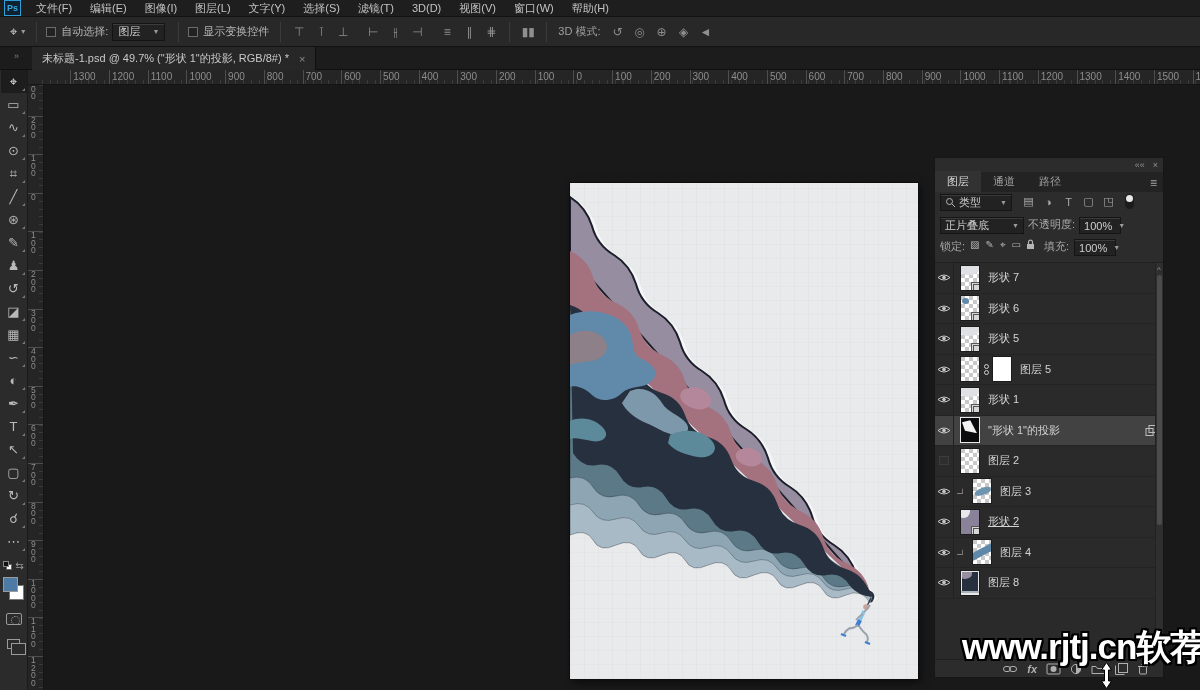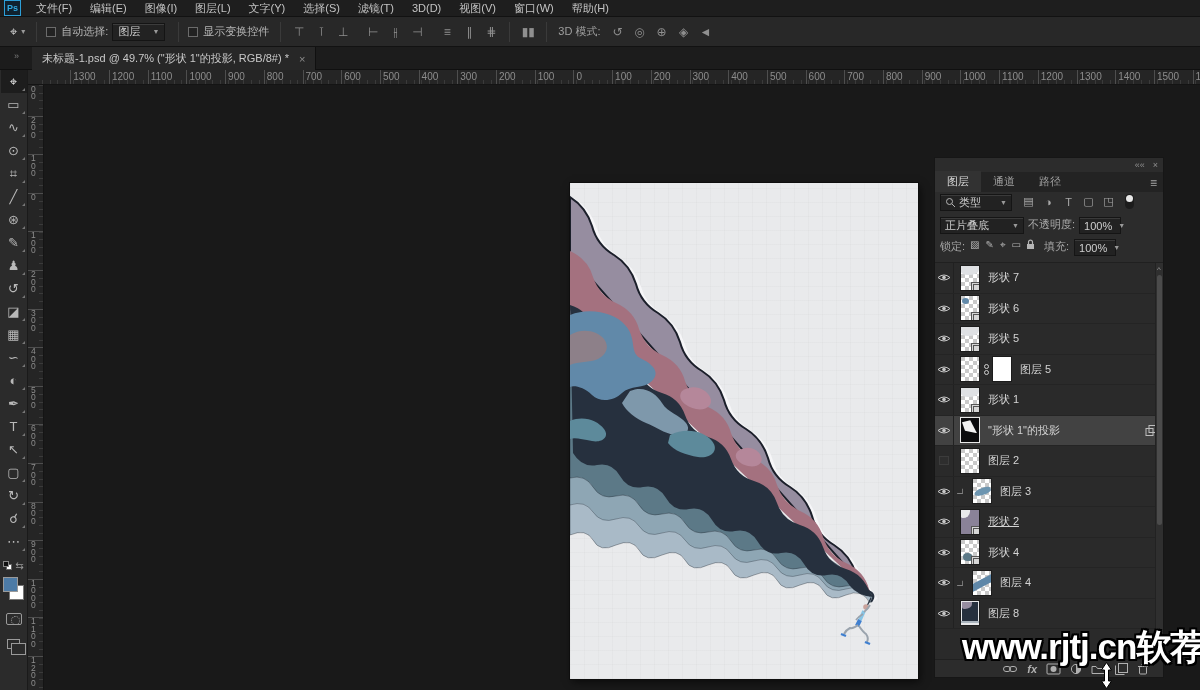--- a/index.html
+++ b/index.html
@@ -713,33 +713,20 @@
           </div>
           <span class="lname u">形状 2</span>
         </div>
         <div class="lrow">
           <div class="eyewell">
             <svg width="14" height="9" viewBox="0 0 14 9">
               <path d="M1 4.5 Q7 -0.5 13 4.5 Q7 9.5 1 4.5 Z" fill="none" stroke="#c8c8c8"></path>
               <circle cx="7" cy="4.5" r="1.8" fill="#c8c8c8"></circle>
             </svg>
           </div>
-          <div class="thumb">
-            <span class="acc" style="left:2px;bottom:3px;width:10px;height:8px;background:#5c7987;border-radius:50% 60% 40% 50%;"></span>
-            <span class="vbadge"></span>
-          </div>
-          <span class="lname">形状 4</span>
-        </div>
-        <div class="lrow">
-          <div class="eyewell">
-            <svg width="14" height="9" viewBox="0 0 14 9">
-              <path d="M1 4.5 Q7 -0.5 13 4.5 Q7 9.5 1 4.5 Z" fill="none" stroke="#c8c8c8"></path>
-              <circle cx="7" cy="4.5" r="1.8" fill="#c8c8c8"></circle>
-            </svg>
-          </div>
           <span class="clip-ind">∟</span>
           <div class="thumb">
             <span class="acc" style="left:-3px;top:8px;width:26px;height:7px;background:#5f87a8;transform:rotate(-28deg);"></span>
           </div>
           <span class="lname">图层 4</span>
         </div>
         <div class="lrow">
           <div class="eyewell">
             <svg width="14" height="9" viewBox="0 0 14 9">
               <path d="M1 4.5 Q7 -0.5 13 4.5 Q7 9.5 1 4.5 Z" fill="none" stroke="#c8c8c8"></path>

